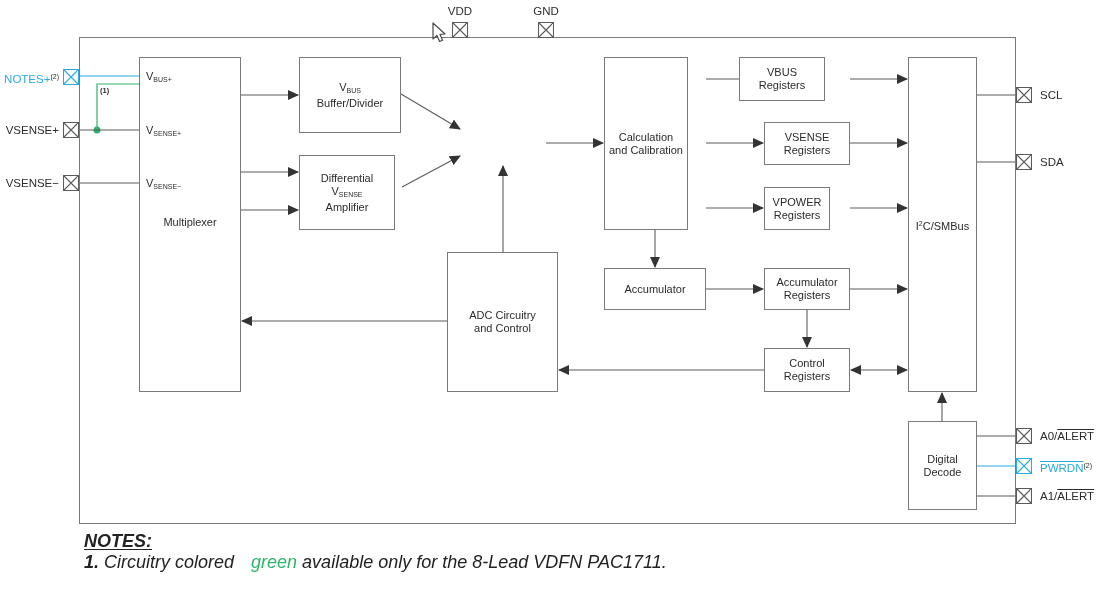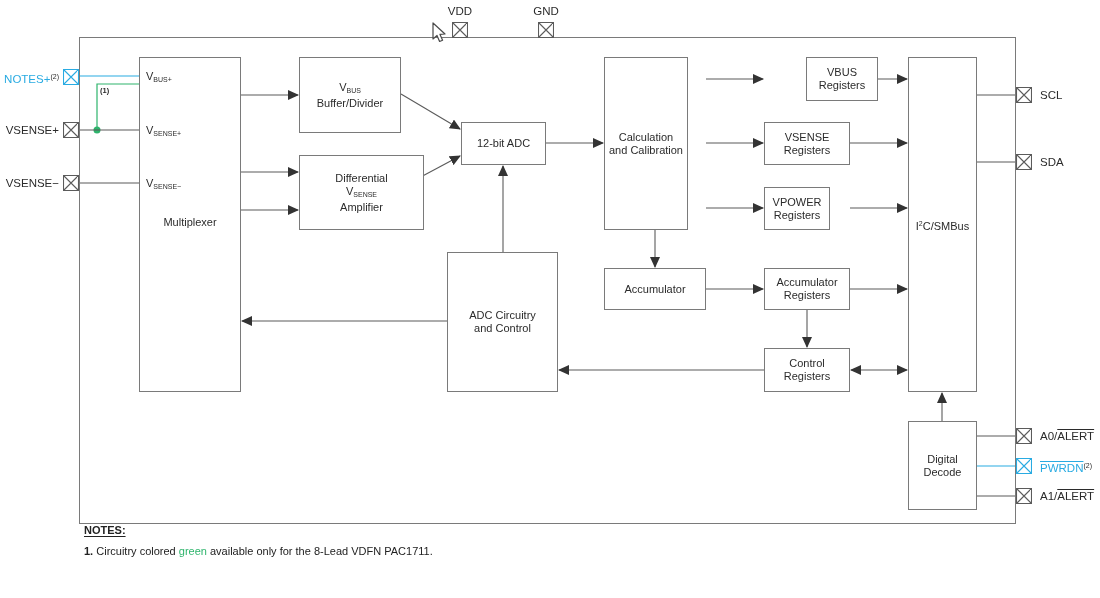--- a/index.html
+++ b/index.html
@@ -24,48 +24,48 @@
   .block{
     position:absolute; border:1px solid var(--border); background:#fff;
     box-sizing:border-box; display:flex; flex-direction:column;
     align-items:center; justify-content:center; text-align:center;
     font-size:11px; line-height:13px; color:var(--text);
   }
   .block sub{font-size:7px; vertical-align:-2px; letter-spacing:0;}
   .block sup{font-size:7px; vertical-align:4px;}
   #b-mux{left:139px; top:57px; width:102px; height:335px; display:block;}
   #b-buf{left:299px; top:57px; width:102px; height:76px;}
-  #b-amp{left:299px; top:155px; width:125px; height:75px;}
+  #b-amp{left:299px; top:155px; width:96px; height:75px;}
   #b-adc{left:461px; top:122px; width:85px; height:43px;}
   #b-clk{left:447px; top:252px; width:111px; height:140px;}
   #b-calc{left:604px; top:57px; width:84px; height:173px;}
-  #b-vbusr{left:806px; top:57px; width:72px; height:44px;align-items:center;}
+  #b-vbusr{left:739px; top:57px; width:86px; height:44px;align-items:center;}
   #b-vsenser{left:764px; top:122px; width:86px; height:43px;}
   #b-vpowerr{left:764px; top:187px; width:66px; height:43px;}
   #b-acc{left:604px; top:268px; width:102px; height:42px;}
   #b-accr{left:764px; top:268px; width:86px; height:42px;}
   #b-ctrlr{left:764px; top:348px; width:86px; height:44px;}
   #b-i2c{left:908px; top:57px; width:69px; height:335px;}
   #b-dig{left:908px; top:421px; width:69px; height:89px;}
   .muxin{position:absolute; left:6px; font-size:11px;}
   .muxlbl{position:absolute; left:0; width:100%; top:158px; text-align:center;}
   .pin{position:absolute; width:16px; height:16px;}
   .pin svg{display:block;}
   .pin .px{stroke:var(--line); stroke-width:1.1; fill:#fff;}
   .pin.blue .px{stroke:var(--blue);}
   .plabel{position:absolute; font-size:11.5px; line-height:14px; white-space:nowrap;}
   .plabel.right-align{text-align:right;}
   .plabel.center-align{text-align:center;}
   .plabel sup{font-size:7px; vertical-align:4px; color:var(--text);}
   .c-blue{color:var(--blue);}
-  .c-green{color:var(--green);}
+  .c-green{color:var(--green);margin-left:12px;}
   .ovl{text-decoration:overline; text-decoration-thickness:1px;}
   .ann{position:absolute; font-size:7.5px; font-weight:bold; color:var(--text);}
   #cursor{position:absolute; left:431px; top:22px;}
-  .notes{position:absolute; left:84px; top:523px; font-size:11px; line-height:15px; color:#222;}
+  .notes{position:absolute; left:84px; top:534px; font-size:18px; line-height:15px; color:#222;font-style:italic;}
   .notes-title{font-weight:bold; text-decoration:underline; text-underline-offset:2px; margin-bottom:6px;}
   .note-line{margin-bottom:6px;}
   .note-num{font-weight:bold;}
 </style>
 </head>
 <body>
 
 <div id="stage">
 
   <svg id="wires" width="1100" height="598">
@@ -134,23 +134,20 @@
     <span><span>V</span><sub>BUS</sub></span>
     <span>Buffer/Divider</span>
   </div>
 
   <div class="block" id="b-amp">
     <span>Differential</span>
     <span><span>V</span><sub>SENSE</sub></span>
     <span>Amplifier</span>
   </div>
 
-  <div class="block" id="b-adc">
-    <span>12-bit ADC</span>
-  </div>
 
   <div class="block" id="b-clk">
     <span>ADC Circuitry</span>
     <span>and Control</span>
   </div>
 
   <div class="block" id="b-calc">
     <span>Calculation</span>
     <span>and Calibration</span>
   </div>

